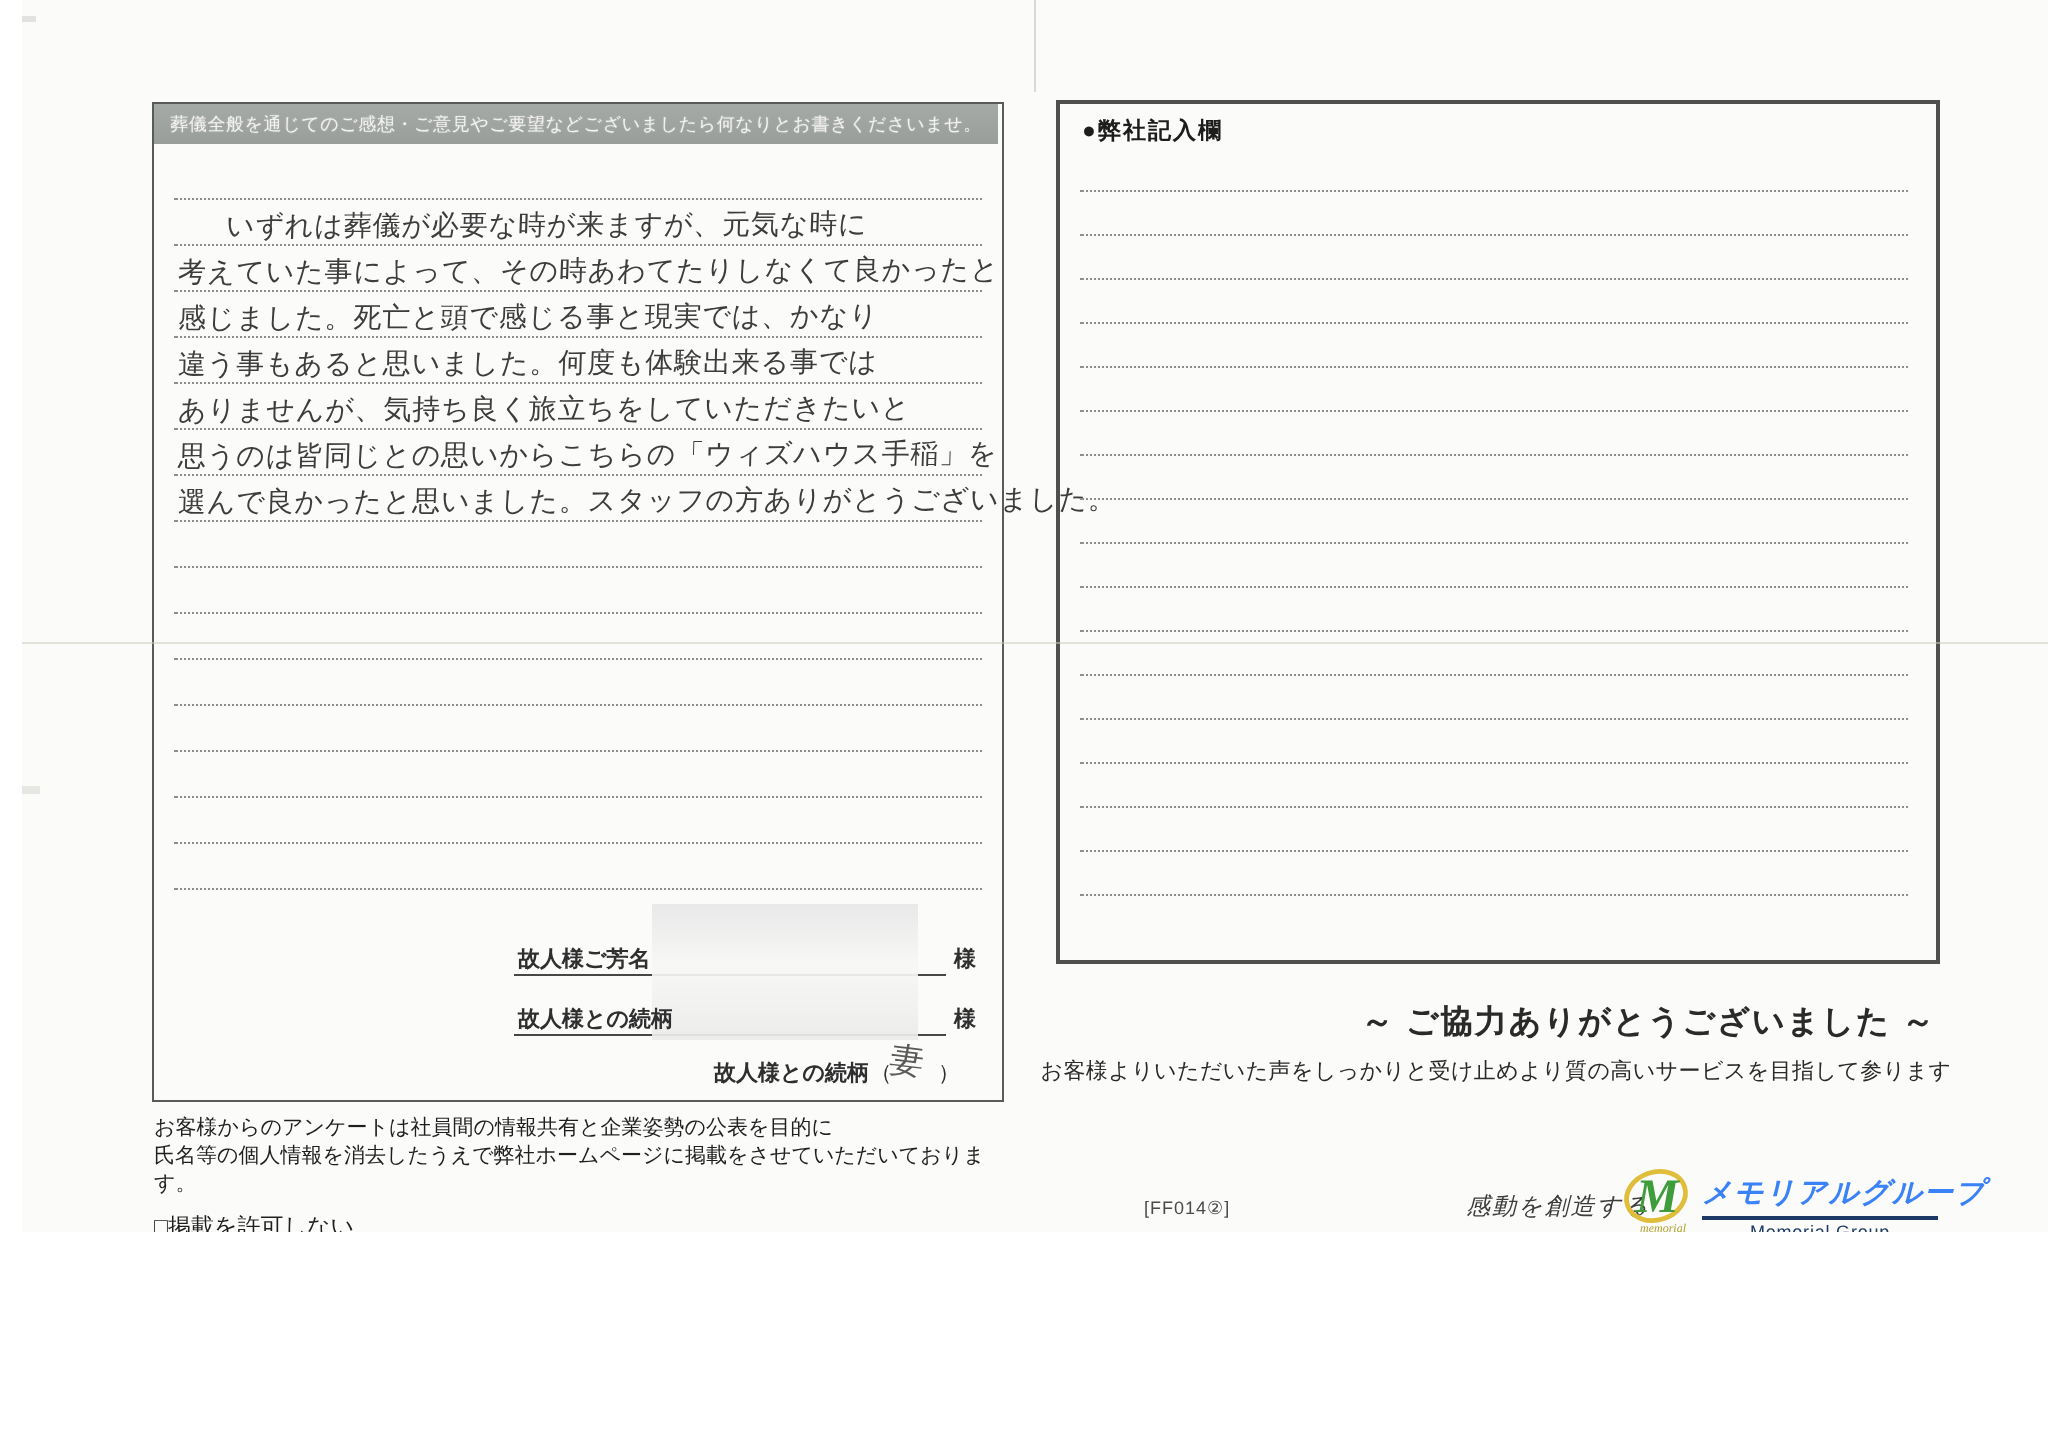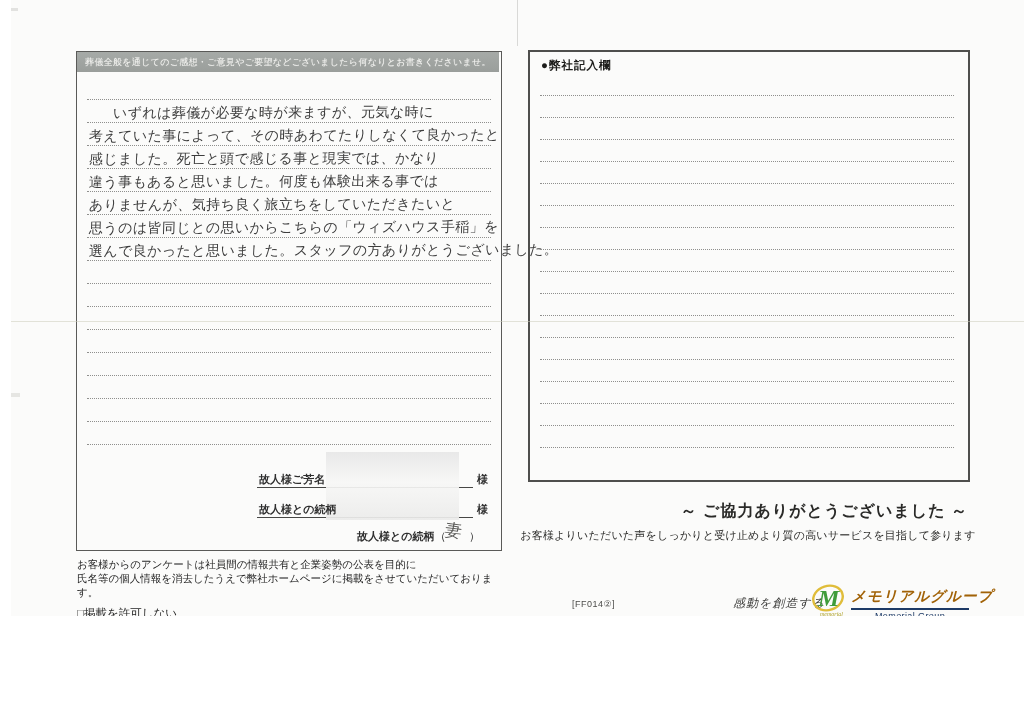--- a/index.html
+++ b/index.html
@@ -59,21 +59,21 @@
   }
   #form-code{position:absolute;left:533px;top:599px;font-size:9px;color:#4b4b49;letter-spacing:.5px;padding-left:28px;}
 
   #tagline{
     position:absolute;left:722px;top:595px;font-size:12px;color:#3c3c3a;
     font-family:"Liberation Serif",serif;font-style:italic;letter-spacing:1px;
   }
   #logo-mark{position:absolute;left:795px;top:582px;width:46px;height:40px;}
   #brand{position:absolute;left:840px;top:587px;width:118px;text-align:center;}
   #brand-jp{
-    display:block;font-size:14.5px;font-weight:700;color:#a16207;
+    display:block;font-size:14.5px;font-weight:700;color:#3b82f6;
     letter-spacing:1px;white-space:nowrap;font-style:italic;
     border-bottom:2px solid #1d3a66;padding-bottom:2px;
   }
   #brand-en{display:block;font-size:9px;color:#1d3a66;margin-top:1px;letter-spacing:.4px;}
 
   
   .artifact{position:absolute;pointer-events:none;}
 </style>
 </head>
 <body>

